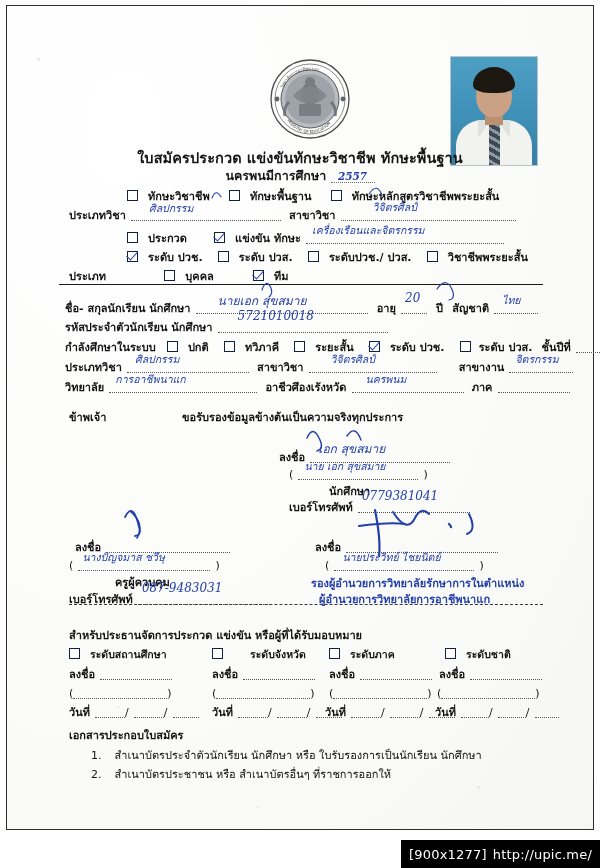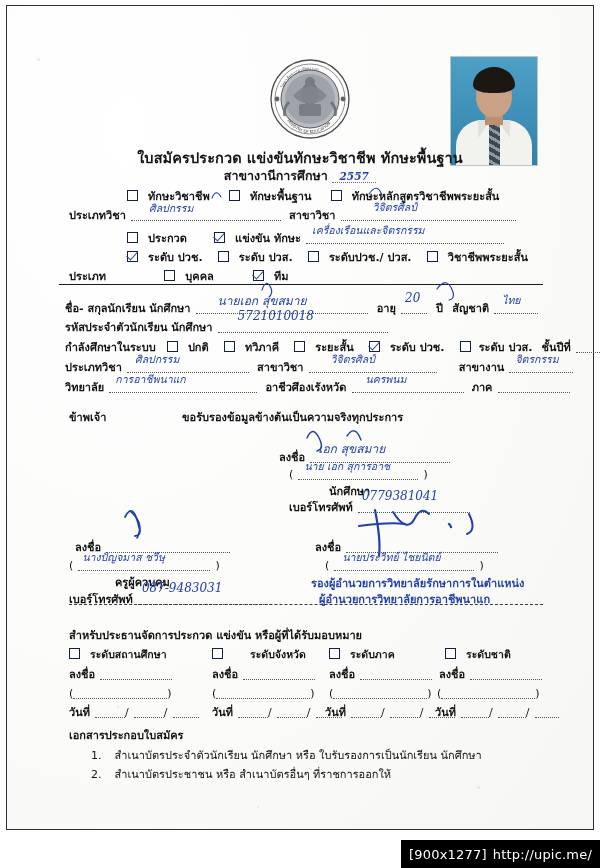--- a/index.html
+++ b/index.html
@@ -273,21 +273,21 @@
       <div class="ph-collarL"></div>
       <div class="ph-collarR"></div>
       <div class="ph-tie"></div>
       <div class="ph-neck"></div>
       <div class="ph-head"></div>
       <div class="ph-hair"></div>
     </div>
 
     <div class="doc-title">ใบสมัครประกวด แข่งขันทักษะวิชาชีพ ทักษะพื้นฐาน</div>
     <div class="doc-year-line">
-      <span>สาขางานีการศึกษา</span>
+      <span>นครพนมีการศึกษา</span>
       <span class="hand hw-year">2557</span>
     </div>
 
     <div class="row" style="left:120px;top:179px;">
       <span class="cbx"></span>
       <span class="lbl" style="margin:0 14px 0 5px;">ทักษะวิชาชีพ</span>
       <span class="cbx"></span>
       <span class="lbl" style="margin:0 14px 0 5px;">ทักษะพื้นฐาน</span>
       <span class="cbx"></span>
       <span class="lbl" style="margin:0 0 0 5px;">ทักษะหลักสูตรวิชาชีพพระยะสั้น</span>
@@ -412,21 +412,21 @@
 
     <div class="row" style="left:272px;top:440px;">
       <span class="lbl">ลงชื่อ</span>
       <span class="dots" style="width:140px;position:relative;">
         <span class="hand hand-lg" style="position:absolute;left:8px;top:-12px;">เอก สุขสมาย</span>
       </span>
     </div>
     <div class="row" style="left:282px;top:457px;">
       <span class="lbl-n">(</span>
       <span class="dots" style="width:120px;position:relative;">
-        <span class="hand" style="position:absolute;left:6px;top:-10px;">นาย เอก สุการอาช</span>
+        <span class="hand" style="position:absolute;left:6px;top:-10px;">นาย เอก สุขสมาย</span>
       </span>
       <span class="lbl-n">)</span>
     </div>
     <div class="row" style="left:322px;top:474px;">
       <span class="lbl">นักศึกษา</span>
     </div>
     <div class="row" style="left:282px;top:490px;">
       <span class="lbl">เบอร์โทรศัพท์</span>
       <span class="dots" style="width:112px;position:relative;">
         <span class="hand hand-lg" style="position:absolute;left:4px;top:-12px;">0779381041</span>

